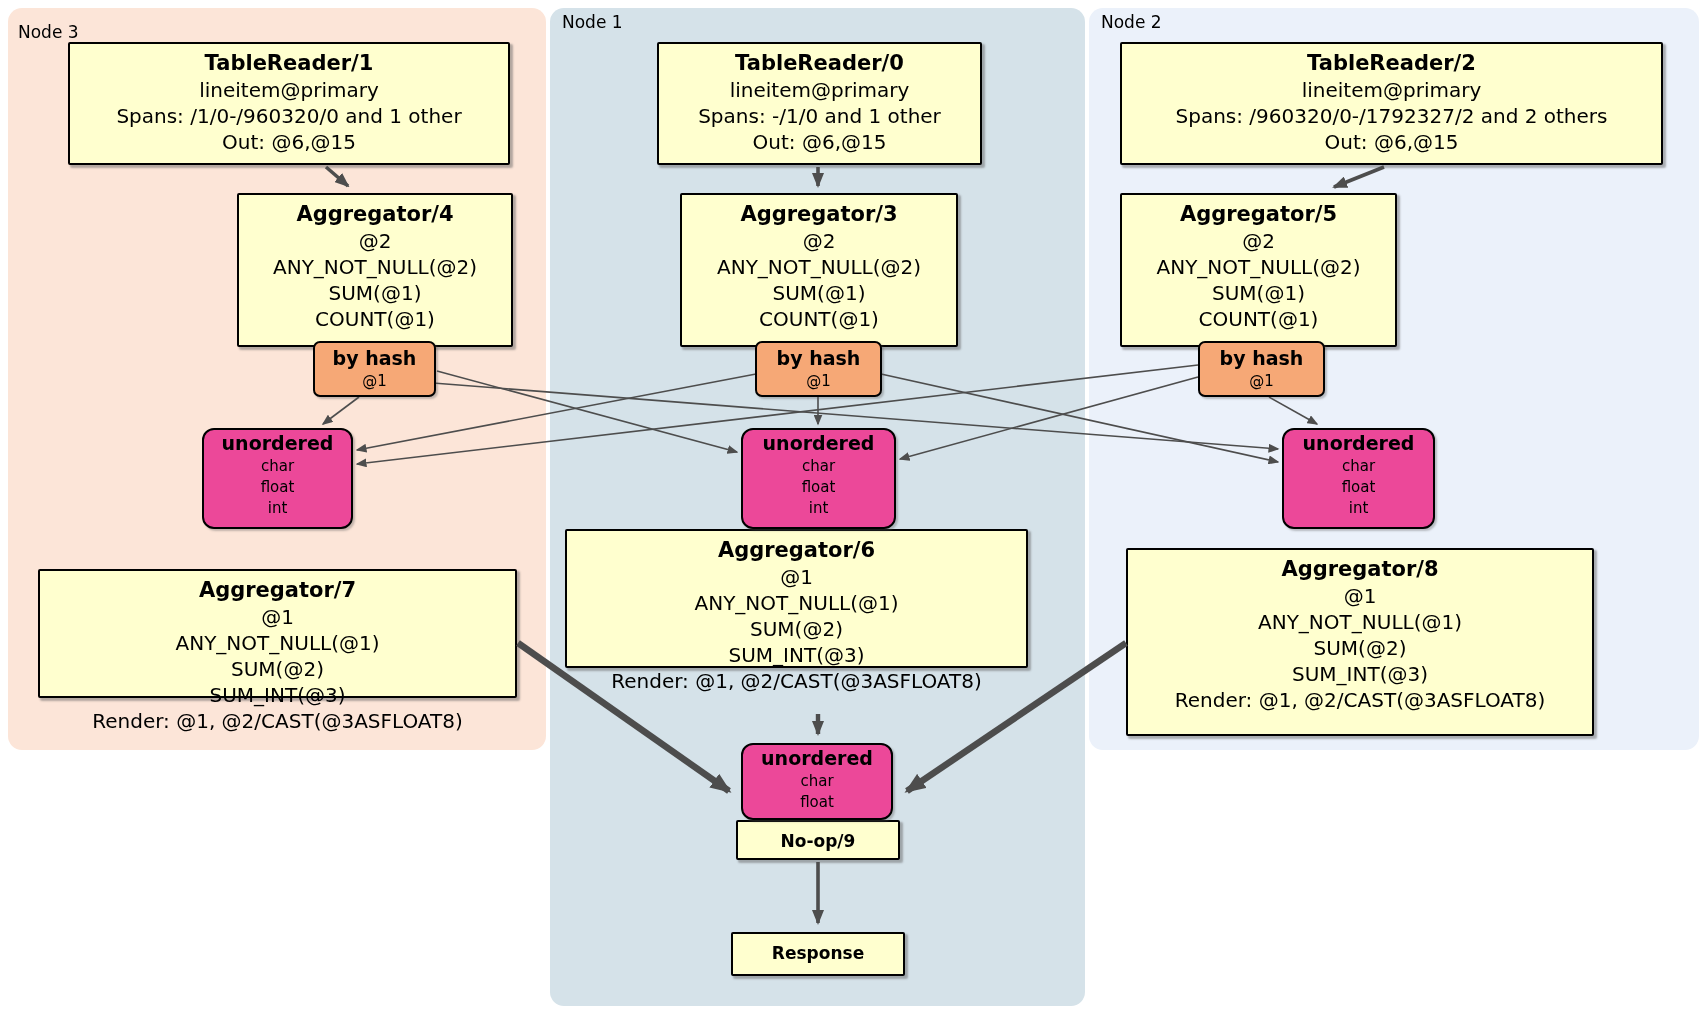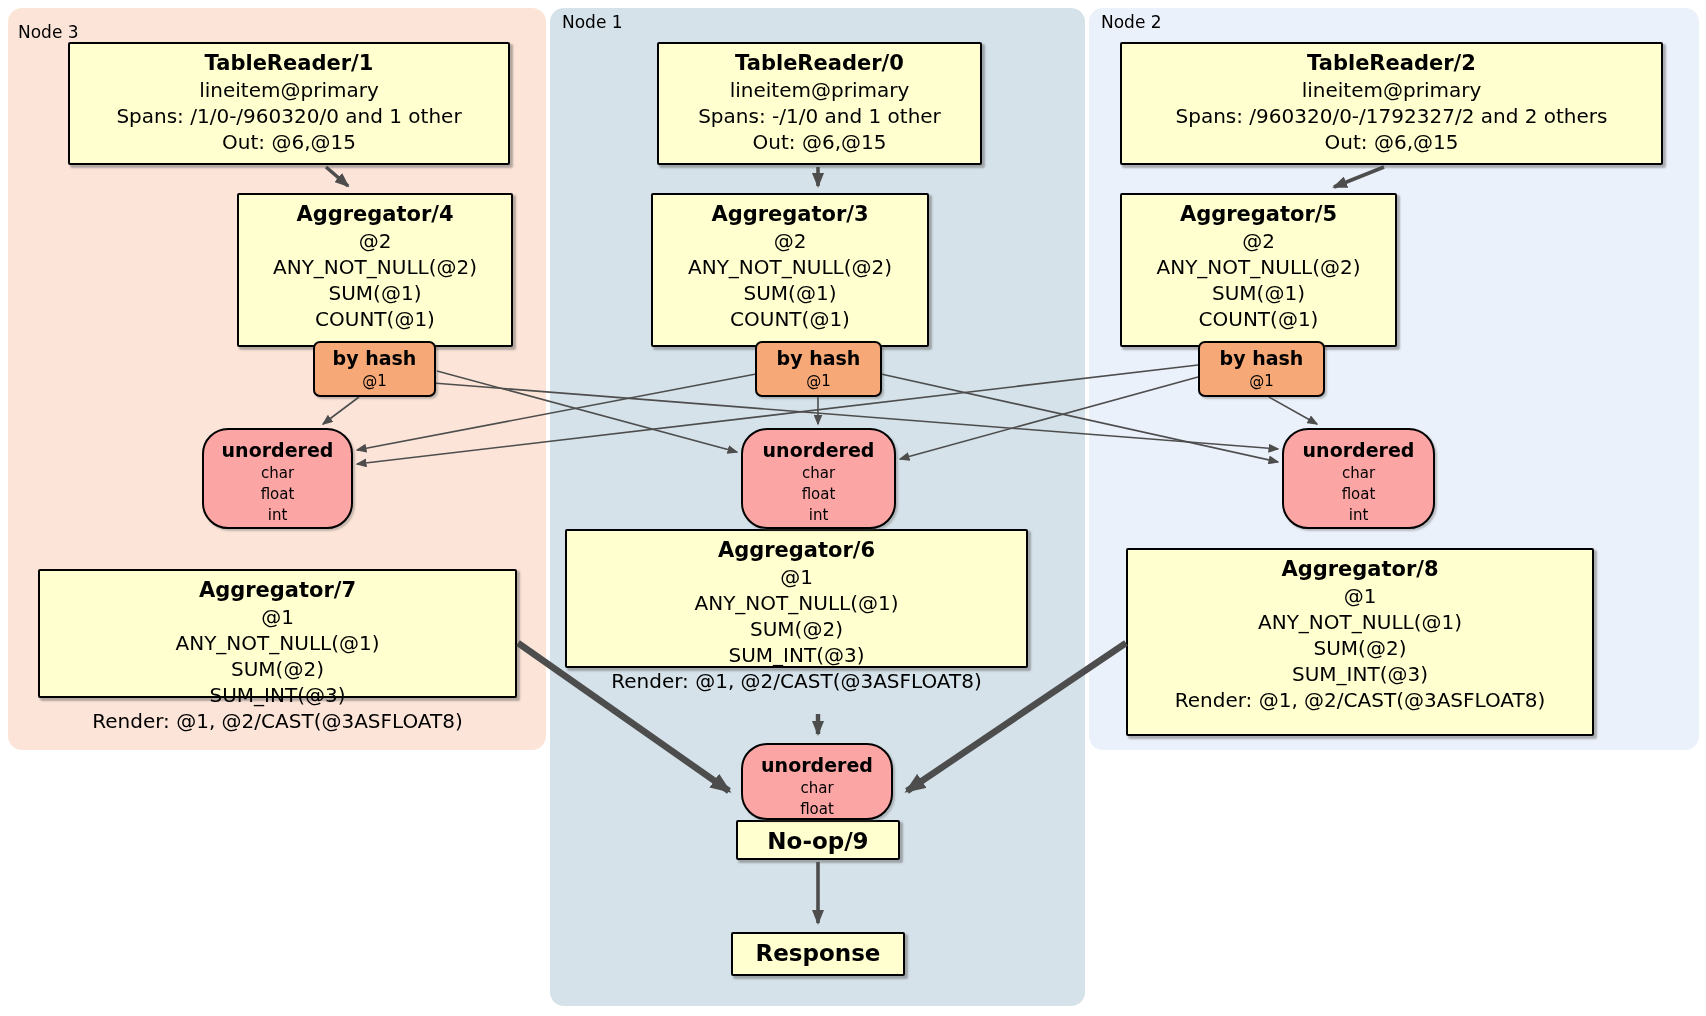--- a/index.html
+++ b/index.html
@@ -20,26 +20,26 @@
     text-align:center; box-sizing:border-box; padding-top:5px;
   }
   .box .t  { font-weight:700; font-size:21px; line-height:28px; white-space:nowrap; }
   .box .l  { font-size:20px; line-height:26px; white-space:nowrap; }
 
   .mini {
     position:absolute; border:2px solid #000; text-align:center;
     box-sizing:border-box; box-shadow:2px 2px 2px rgba(90,90,90,.35);
   }
   .router { background:#f6a876; border-radius:7px; padding-top:3px; }
-  .sync   { background:#fca5a5; border-radius:26px; padding-top:8px; }
+  .sync   { background:#ec4899; border-radius:12px; padding-top:1px; }
   .mini .t { font-weight:700; font-size:19px; line-height:25px; white-space:nowrap; }
   .mini .l { font-size:15px; line-height:21px; white-space:nowrap; }
 
   .title-only { padding-top:2px; }
-  .title-only .t { font-size:23px; line-height:34px; }
+  .title-only .t { font-size:17px; line-height:34px; }
 
   svg.edges { position:absolute; left:0; top:0; pointer-events:none; }
   .e-thin  { stroke:#4d4d4d; stroke-width:1.6; fill:none; }
   .e-med   { stroke:#4d4d4d; stroke-width:3.6; fill:none; }
   .e-mmed  { stroke:#4d4d4d; stroke-width:4.4; fill:none; }
   .e-thick { stroke:#4d4d4d; stroke-width:6.6; fill:none; }
 </style>
 </head>
 <body>
 
@@ -73,21 +73,21 @@
 </div>
 
 <div class="box" style="left:237px; top:193px; width:276px; height:154px;">
   <div class="t">Aggregator/4</div>
   <div class="l">@2</div>
   <div class="l">ANY_NOT_NULL(@2)</div>
   <div class="l">SUM(@1)</div>
   <div class="l">COUNT(@1)</div>
 </div>
 
-<div class="box" style="left:651px; top:193px; width:278px; height:154px;">
+<div class="box" style="left:680px; top:193px; width:278px; height:154px;">
   <div class="t">Aggregator/3</div>
   <div class="l">@2</div>
   <div class="l">ANY_NOT_NULL(@2)</div>
   <div class="l">SUM(@1)</div>
   <div class="l">COUNT(@1)</div>
 </div>
 
 <div class="box" style="left:1120px; top:193px; width:277px; height:154px;">
   <div class="t">Aggregator/5</div>
   <div class="l">@2</div>

